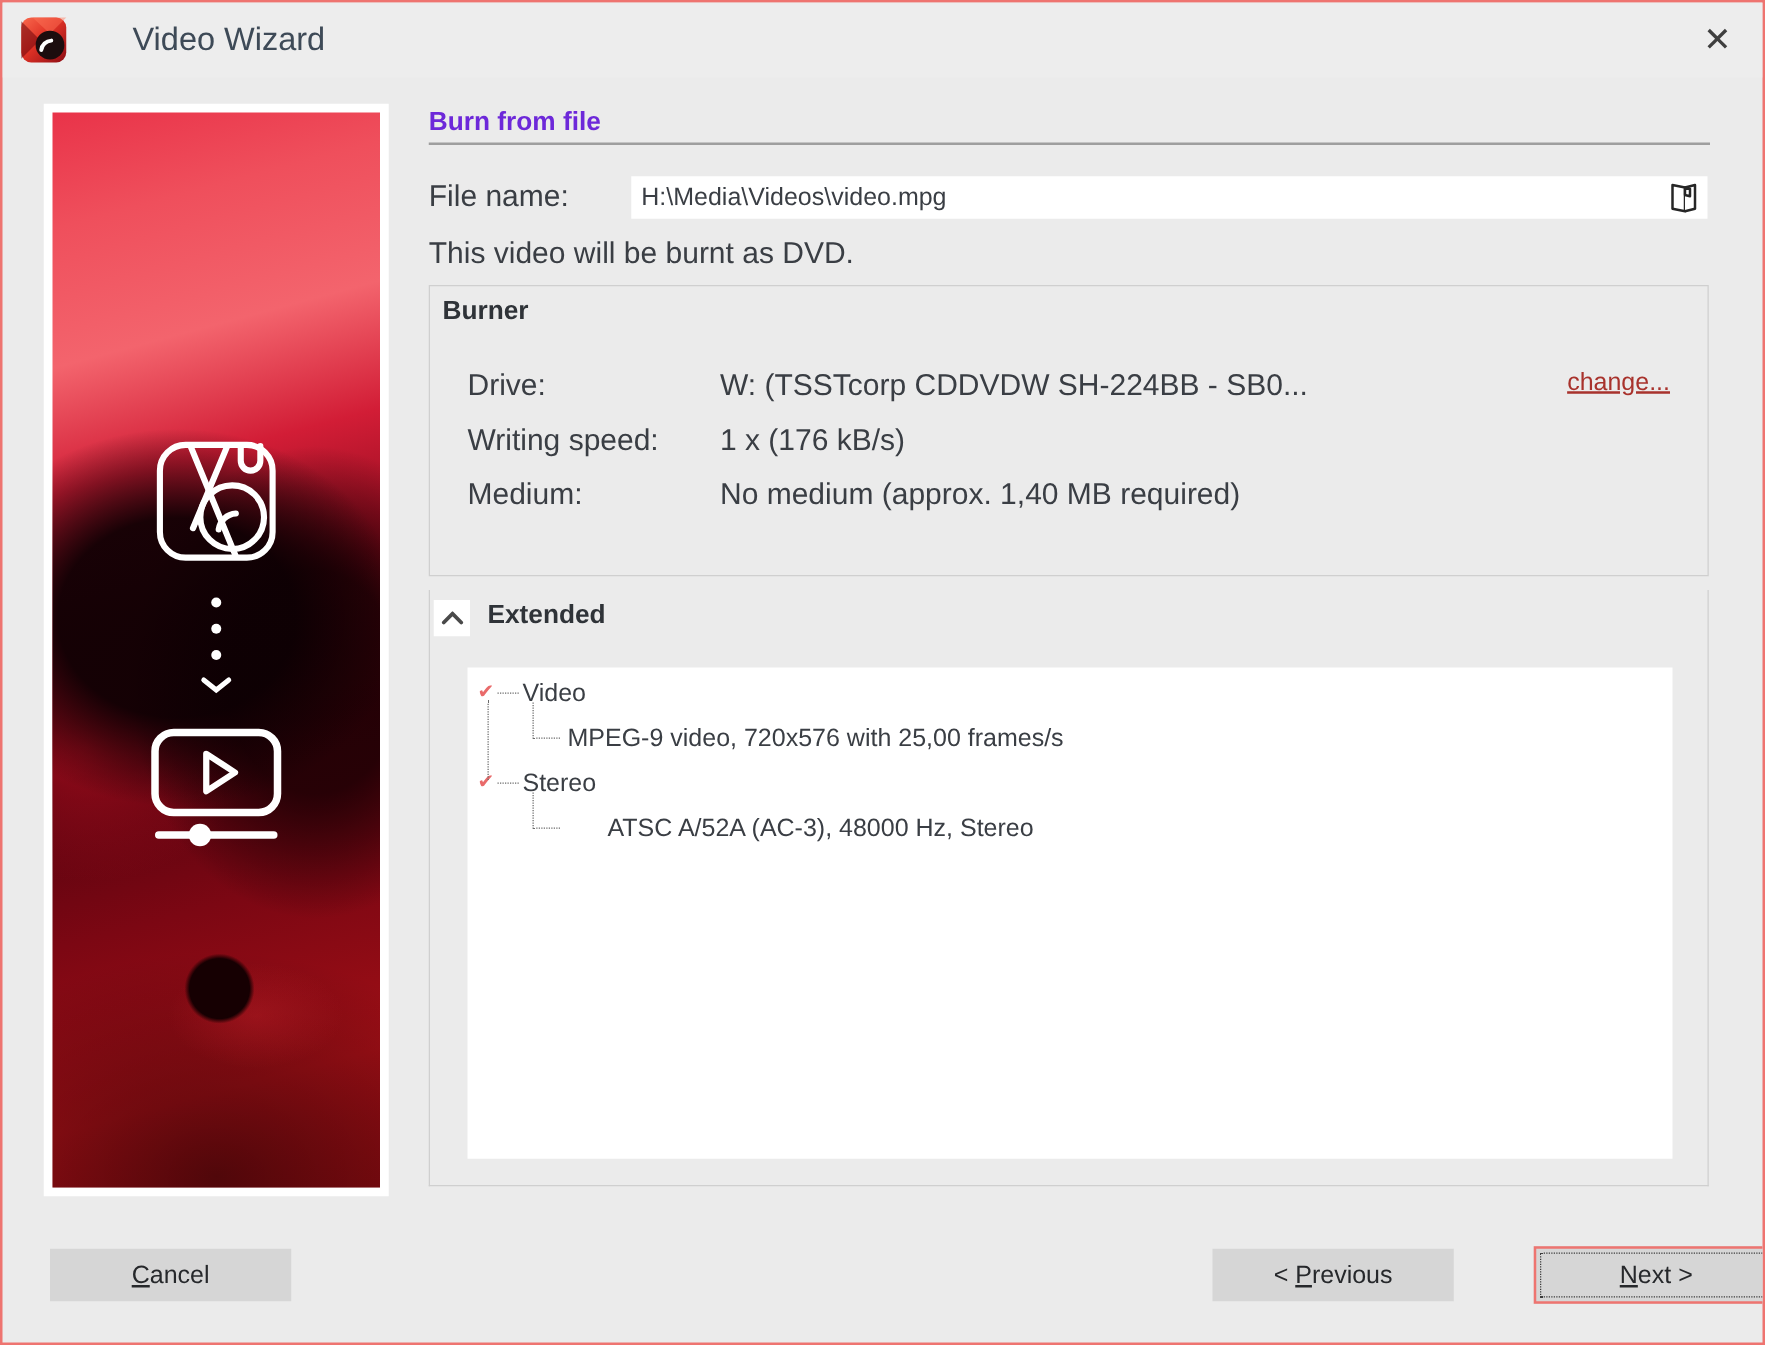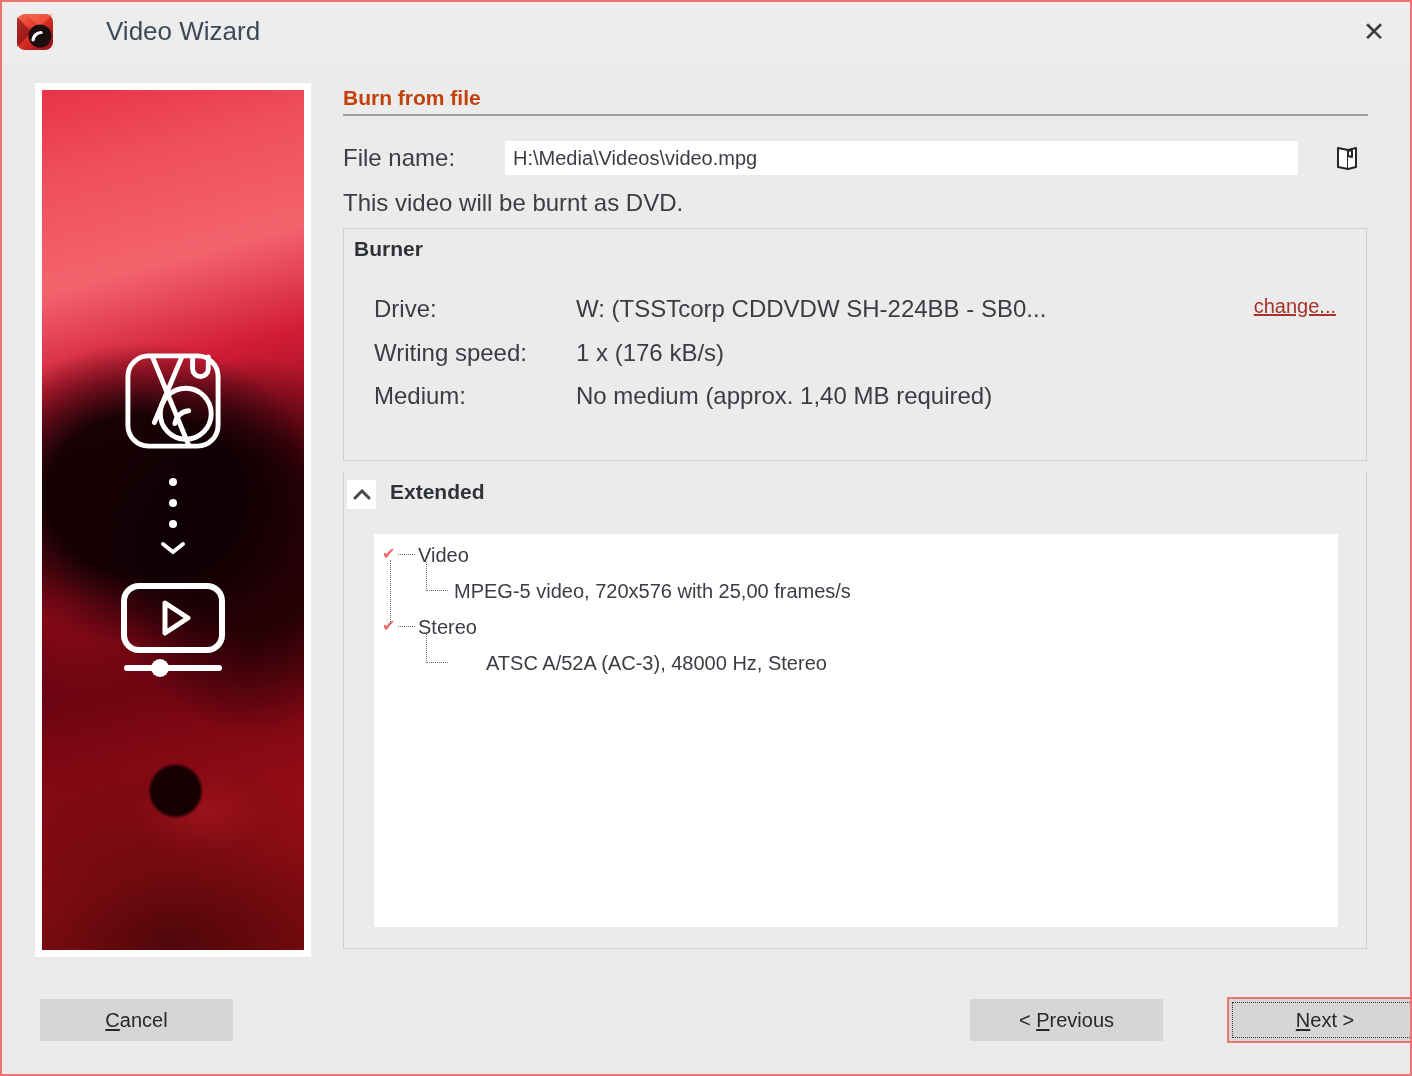--- a/index.html
+++ b/index.html
@@ -33,27 +33,27 @@
       radial-gradient(ellipse 320px 230px at 50% 99%, rgba(12,0,0,.5), transparent 78%),
       linear-gradient(165deg, #e93349 0%, #ef4f5c 10%, #f3646d 22%, #d21d36 33%, #8c0a1c 45%, #55030f 58%, #7c0713 72%, #a00f16 88%, #8f0c12 100%);
   }
   .photo svg { display:block; }
   .ph-logo { position:absolute; left:82px; top:262px; }
   .ph-arrow { position:absolute; left:0; top:388px; width:100%; display:flex; flex-direction:column; align-items:center; gap:13px; }
   .ph-dot { width:8px; height:8px; border-radius:50%; background:#fff; }
   .ph-player { position:absolute; left:0; top:492px; width:100%; display:flex; justify-content:center; }
 
   
-  .page-heading { position:absolute; left:341px; top:84px; font-size:21px; font-weight:bold; color:#c2410c; }
+  .page-heading { position:absolute; left:341px; top:84px; font-size:21px; font-weight:bold; color:#6d28d9; }
   .heading-rule { position:absolute; left:341px; top:112px; width:1025px; height:2px; background:#9e9e9e; }
 
   .label, .value { font-size:24px; color:#3a3e44; }
   .file-label { position:absolute; left:341px; top:142px; }
   .file-input {
-    position:absolute; left:503px; top:139px; width:793px; height:34px;
+    position:absolute; left:503px; top:139px; width:861px; height:34px;
     background:#fff; border:none; font-family:"Liberation Sans",sans-serif;
     font-size:20px; color:#3a3e44; padding:0 36px 0 8px; outline:none;
   }
   .browse-btn { position:absolute; left:1332px; top:142px; width:26px; height:28px; cursor:pointer; }
   .note { position:absolute; left:341px; top:187px; }
 
   
   .group { position:absolute; border:1px solid #cfcfcf; }
   .burner-box { left:341px; top:226px; width:1024px; height:233px; }
   .group-title { position:absolute; left:10px; top:8px; font-size:21px; font-weight:bold; color:#2f3338; }
@@ -187,21 +187,21 @@
 
     <div class="tree">
       <span class="t-marker t-marker-1">✔</span>
       <span class="t-marker t-marker-2">✔</span>
       <span class="t-vline"></span>
       <span class="t-hline t-h1"></span>
       <span class="t-hline t-h2"></span>
       <span class="t-elbow t-e1"></span>
       <span class="t-elbow t-e2"></span>
       <span class="t-row t-parent-1">Video</span>
-      <span class="t-row t-child-1">MPEG-5 video, 720x576 with 25,00 frames/s</span>
+      <span class="t-row t-child-1">MPEG-9 video, 720x576 with 25,00 frames/s</span>
       <span class="t-row t-parent-2">Stereo</span>
       <span class="t-row t-child-2">ATSC A/52A (AC-3), 48000 Hz, Stereo</span>
     </div>
   </div>
 
   <button class="btn btn-cancel"><span></span><span class="mn">C</span><span>ancel</span></button>
 
   <button class="btn btn-prev"><span>&lt; </span><span class="mn">P</span><span>revious</span></button>
 
   <button class="btn btn-next"><span></span><span class="mn">N</span><span>ext &gt;</span><span class="focus-rect"></span></button>

